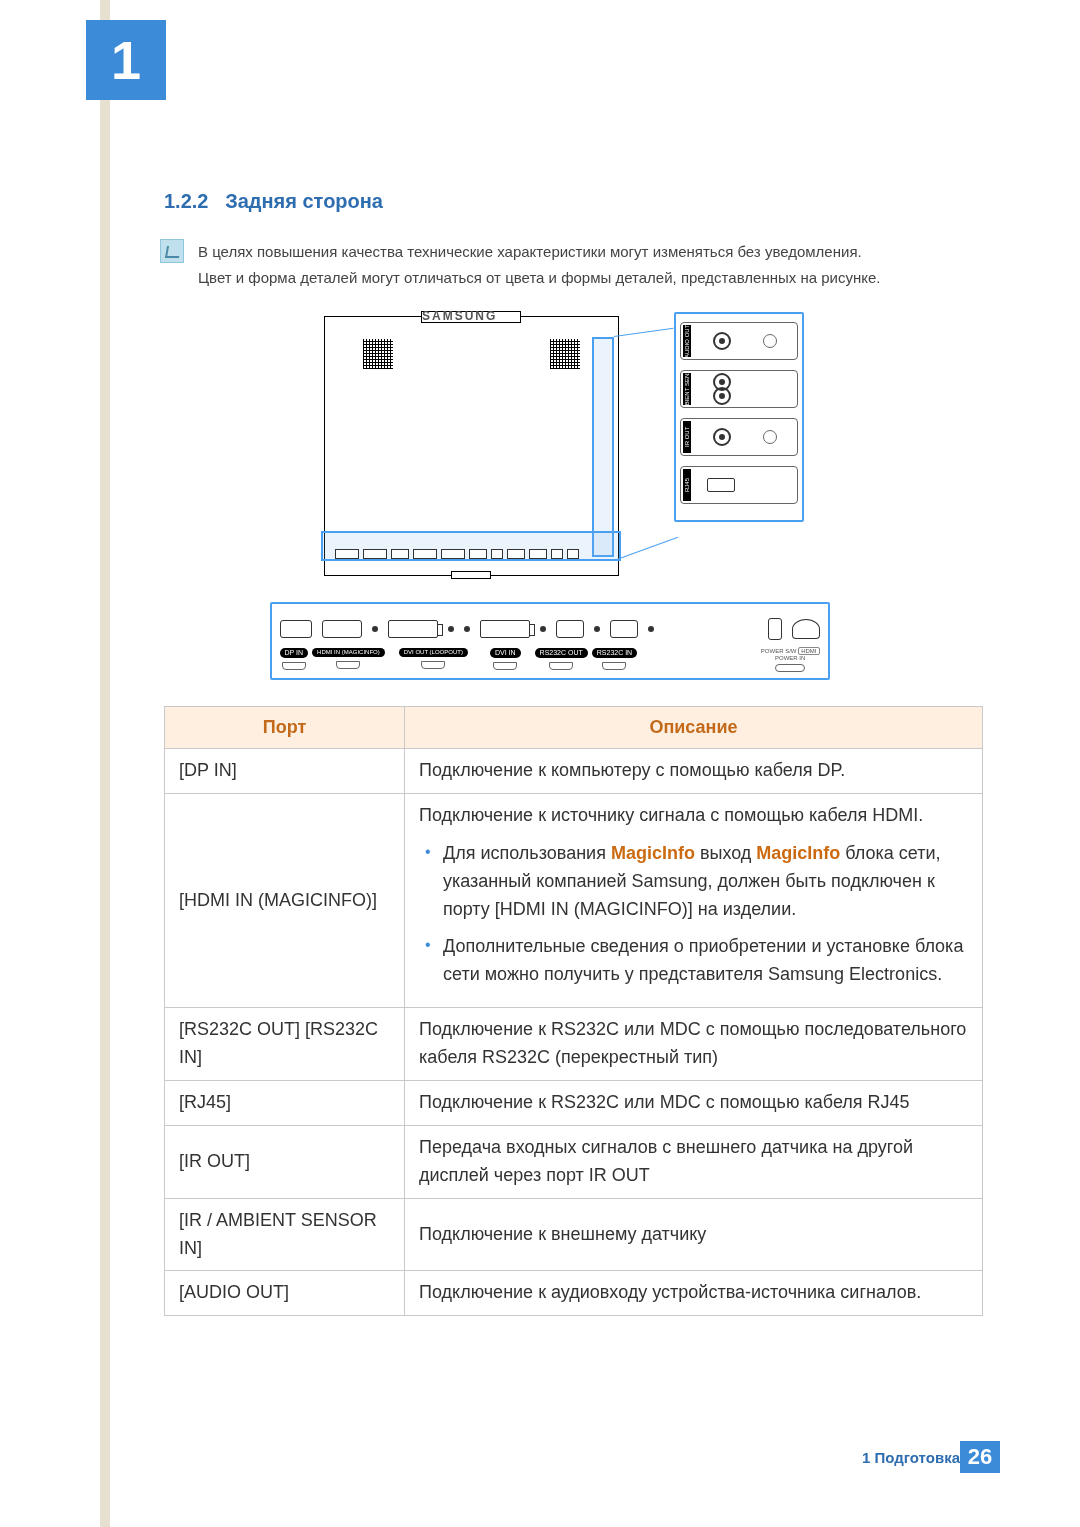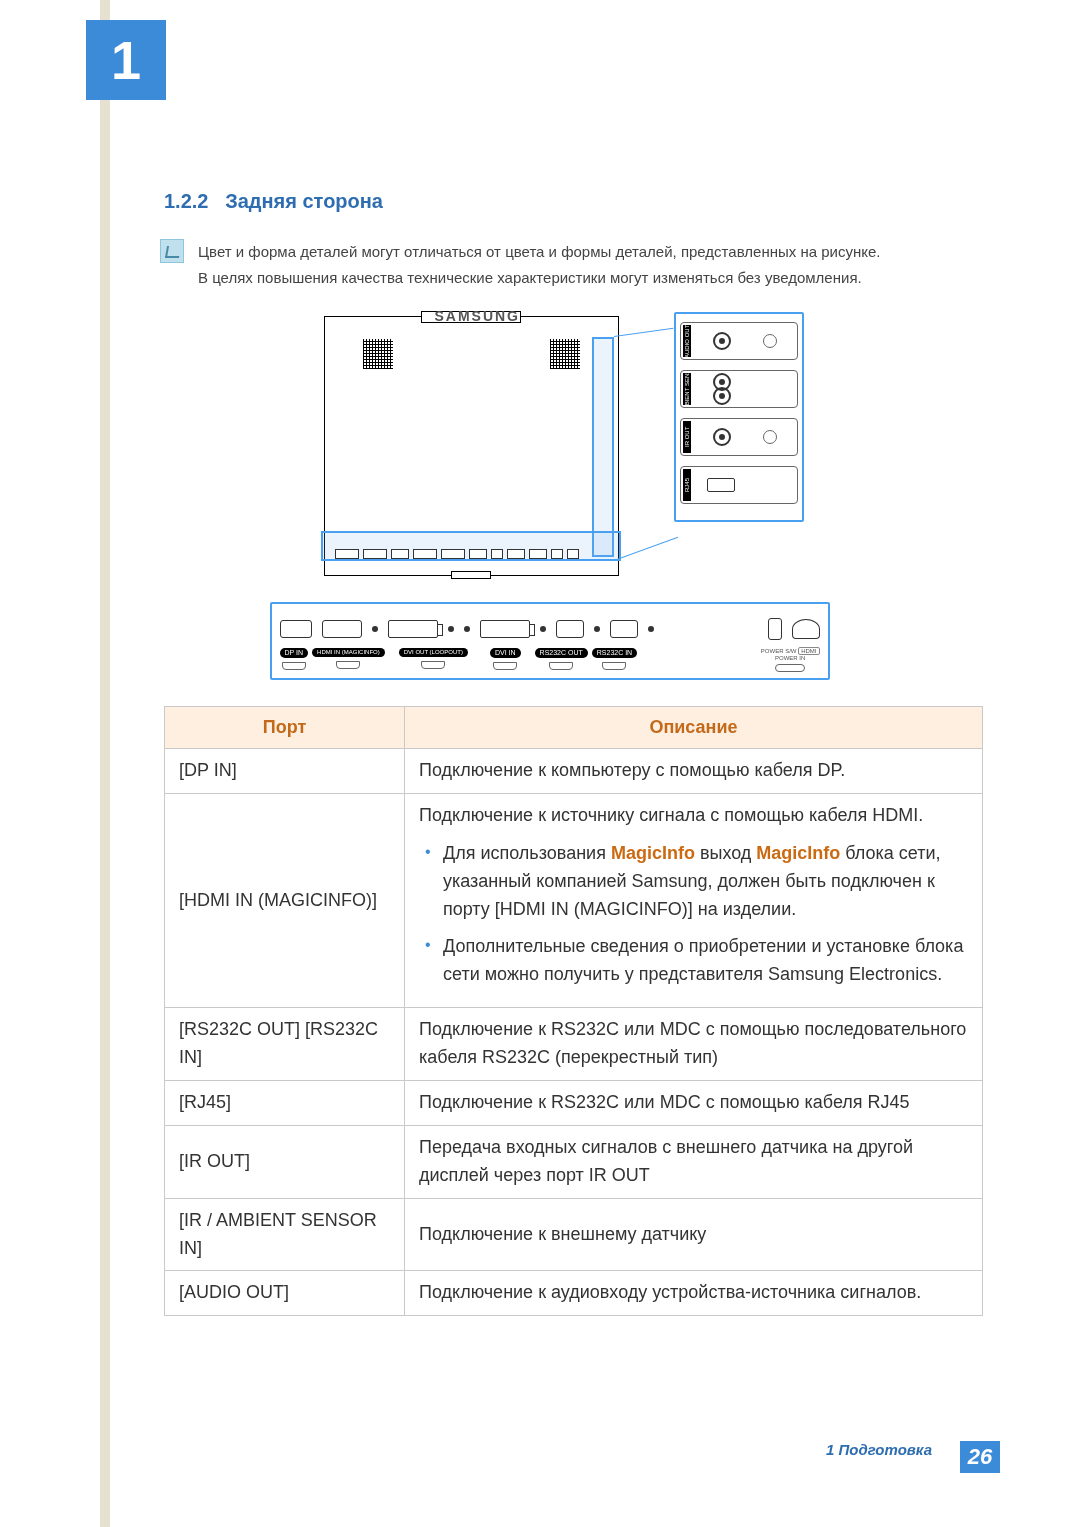--- a/index.html
+++ b/index.html
@@ -107,24 +107,24 @@
   }
   .brand-slot {
     position: absolute;
     top: -6px;
     left: 50%;
     transform: translateX(-50%);
     width: 100px;
     height: 12px;
     background: #fff;
     border: 1px solid #000;
-    font-size: 14px;
+    font-size: 12px;
     font-weight: bold;
     letter-spacing: 2px;
-    text-align: right;
+    text-align: left;
     line-height: 9px;
     color: #555;
   }
   .speaker {
     position: absolute;
     width: 30px; height: 30px;
   }
   .speaker::before {
     content:"";
     position:absolute; inset:0;
@@ -286,23 +286,23 @@
     font-size: 16px;
   }
   .kw { color: #cc6a12; font-weight: bold; }
 
   
   .footer {
     position: absolute;
     bottom: 54px;
     right: 80px;
     display: flex;
-    gap: 28px;
+    align-items: center;
+    gap: 0;
     font-size: 15px;
-    font-style: italic;
   }
   .footer-text { color: #2e6db0; font-weight: bold; }
   .footer-page {
     background: #3c8bd8;
     color: #fff;
     font-weight: bold;
     font-size: 22px;
     width: 40px;
     height: 32px;
     display: flex;
@@ -323,22 +323,22 @@
   <div class="content">
     <div class="section-heading">
       <span>1.2.2</span>
       &nbsp;
       <span>Задняя сторона</span>
     </div>
 
     <div class="note-row">
       <div class="note-icon"></div>
       <div class="note-text">
+        <div>В целях повышения качества технические характеристики могут изменяться без уведомления.</div>
         <div>Цвет и форма деталей могут отличаться от цвета и формы деталей, представленных на рисунке.</div>
-        <div>В целях повышения качества технические характеристики могут изменяться без уведомления.</div>
       </div>
     </div>
 
     <div class="diagram-wrap">
       <div class="diagram">
         <div class="main-box">
           <div class="brand-slot">SAMSUNG</div>
           <div class="speaker l"></div>
           <div class="speaker r"></div>
           <div class="highlight-rect hr1"></div>

